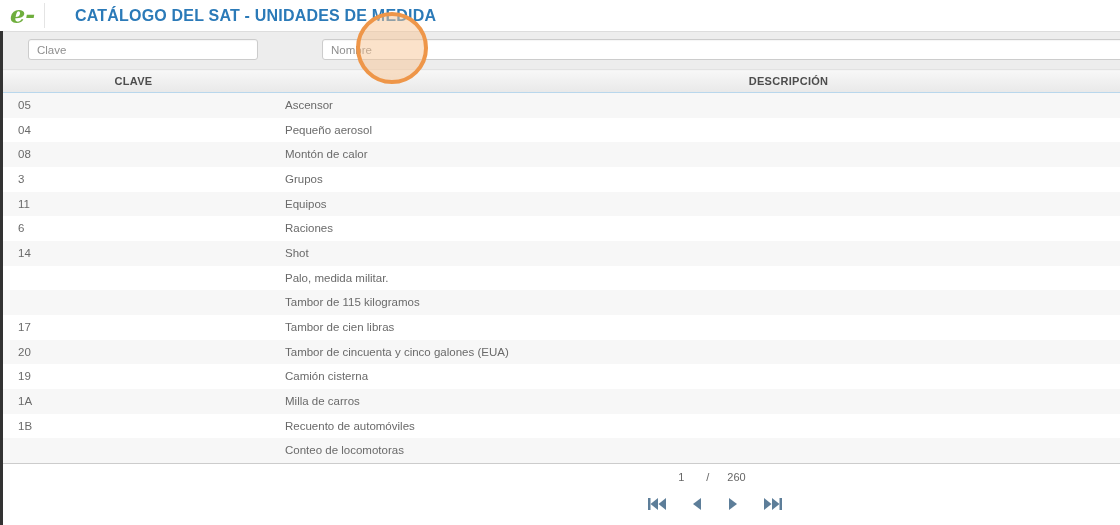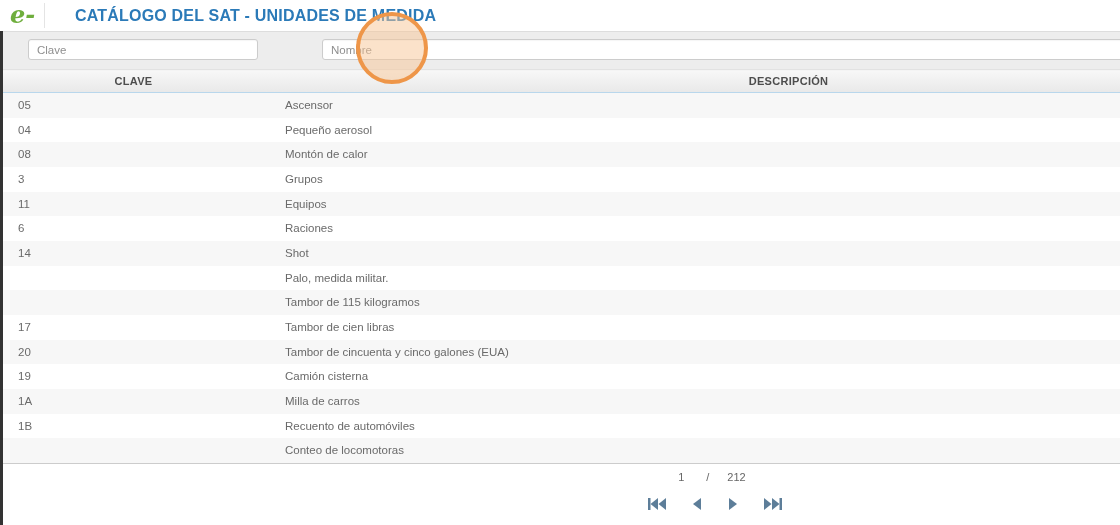--- a/index.html
+++ b/index.html
@@ -158,21 +158,21 @@
           <div class="cell cell-desc">Conteo de locomotoras</div>
         </div>
       </div>
     <div class="table-bottom-border"></div>
 
   </div>
 
   <div class="page-indicator">
     <span class="page-number-box">1</span>
     <span>/</span>
-    <span>212</span>
+    <span>260</span>
   </div>
 
   <div class="pager">
     <button class="pager-btn" title="">
       <span>
         <svg width="20" height="14" viewBox="0 0 20 14">
             <rect x="1" y="1" width="2.5" height="12"></rect>
             <polygon points="11,1 11,13 3.5,7"></polygon>
             <polygon points="19,1 19,13 11.5,7"></polygon>
           </svg>

